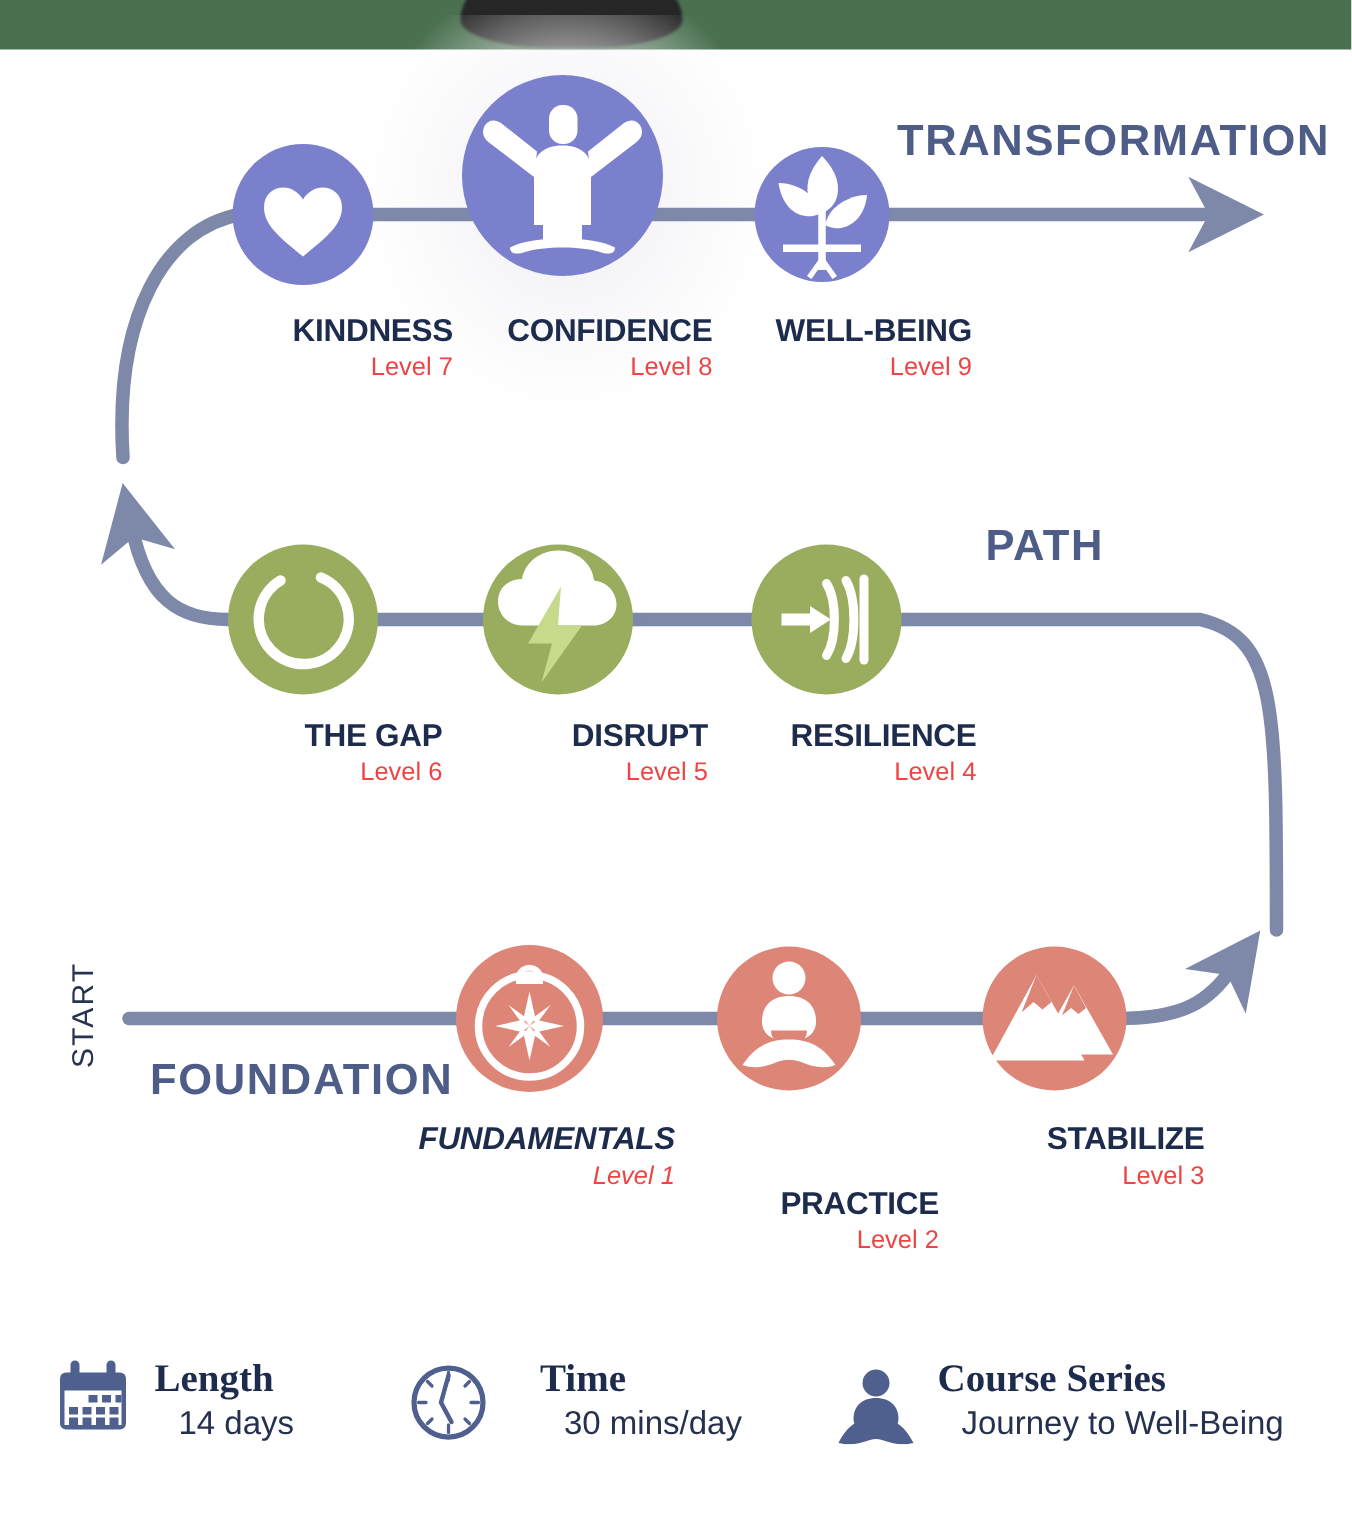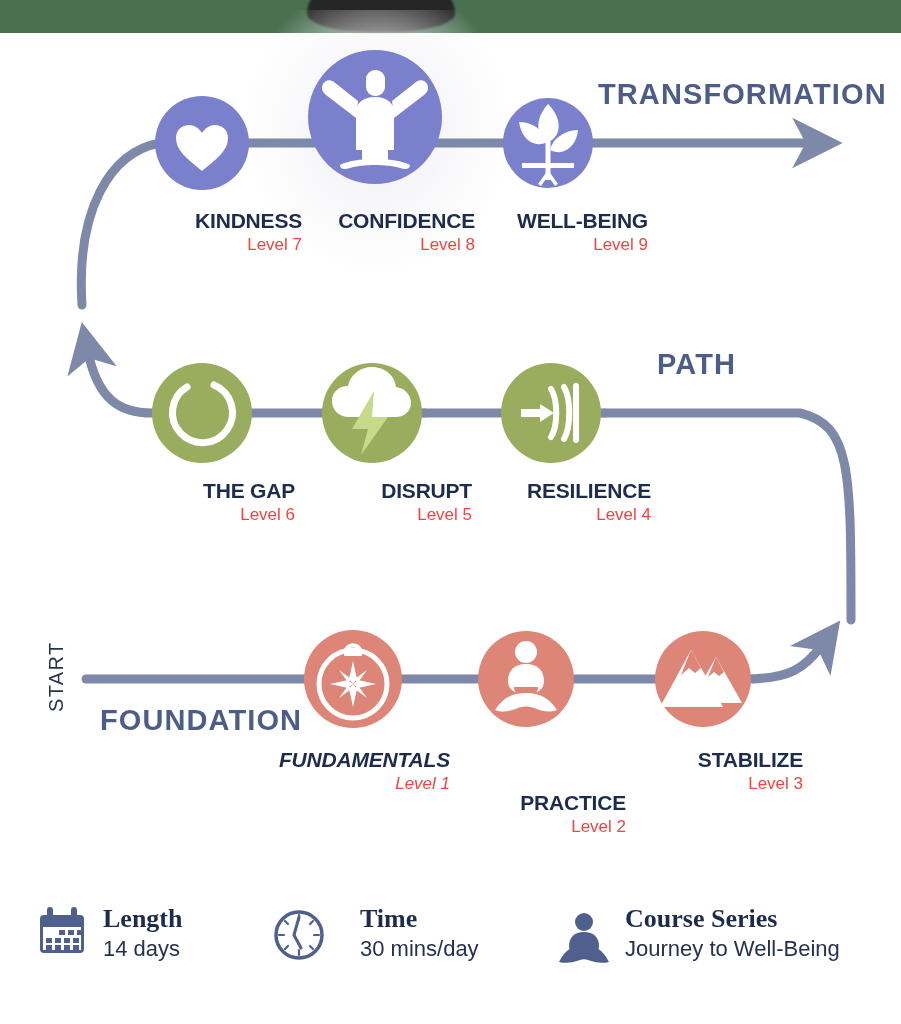--- a/index.html
+++ b/index.html
@@ -47,21 +47,21 @@
   .footer{position:absolute;left:0;top:895px;width:901px;height:100px;}
   .finfo{position:absolute;display:flex;align-items:center;gap:12px;}
   .ficon{width:58px;height:58px;flex:0 0 58px;position:relative;}
   .ftext{display:flex;flex-direction:column;justify-content:center;}
   .ftitle{
     font-family:"Liberation Serif", serif;font-weight:bold;font-size:26px;
     color:#1d2b4c;line-height:1.05;white-space:nowrap;
   }
   .fval{
     font-family:"Liberation Sans", sans-serif;font-size:22px;color:#25314f;
-    line-height:1.25;margin-top:3px;white-space:nowrap;
+    line-height:1.25;margin-top:3px;white-space:nowrap;margin-left:16px;
   }
 </style>
 </head>
 <body>
 
 <div id="stage">
 
   <div class="topbar"></div>
   <div class="head-blob"></div>
   <div class="glow"></div>

